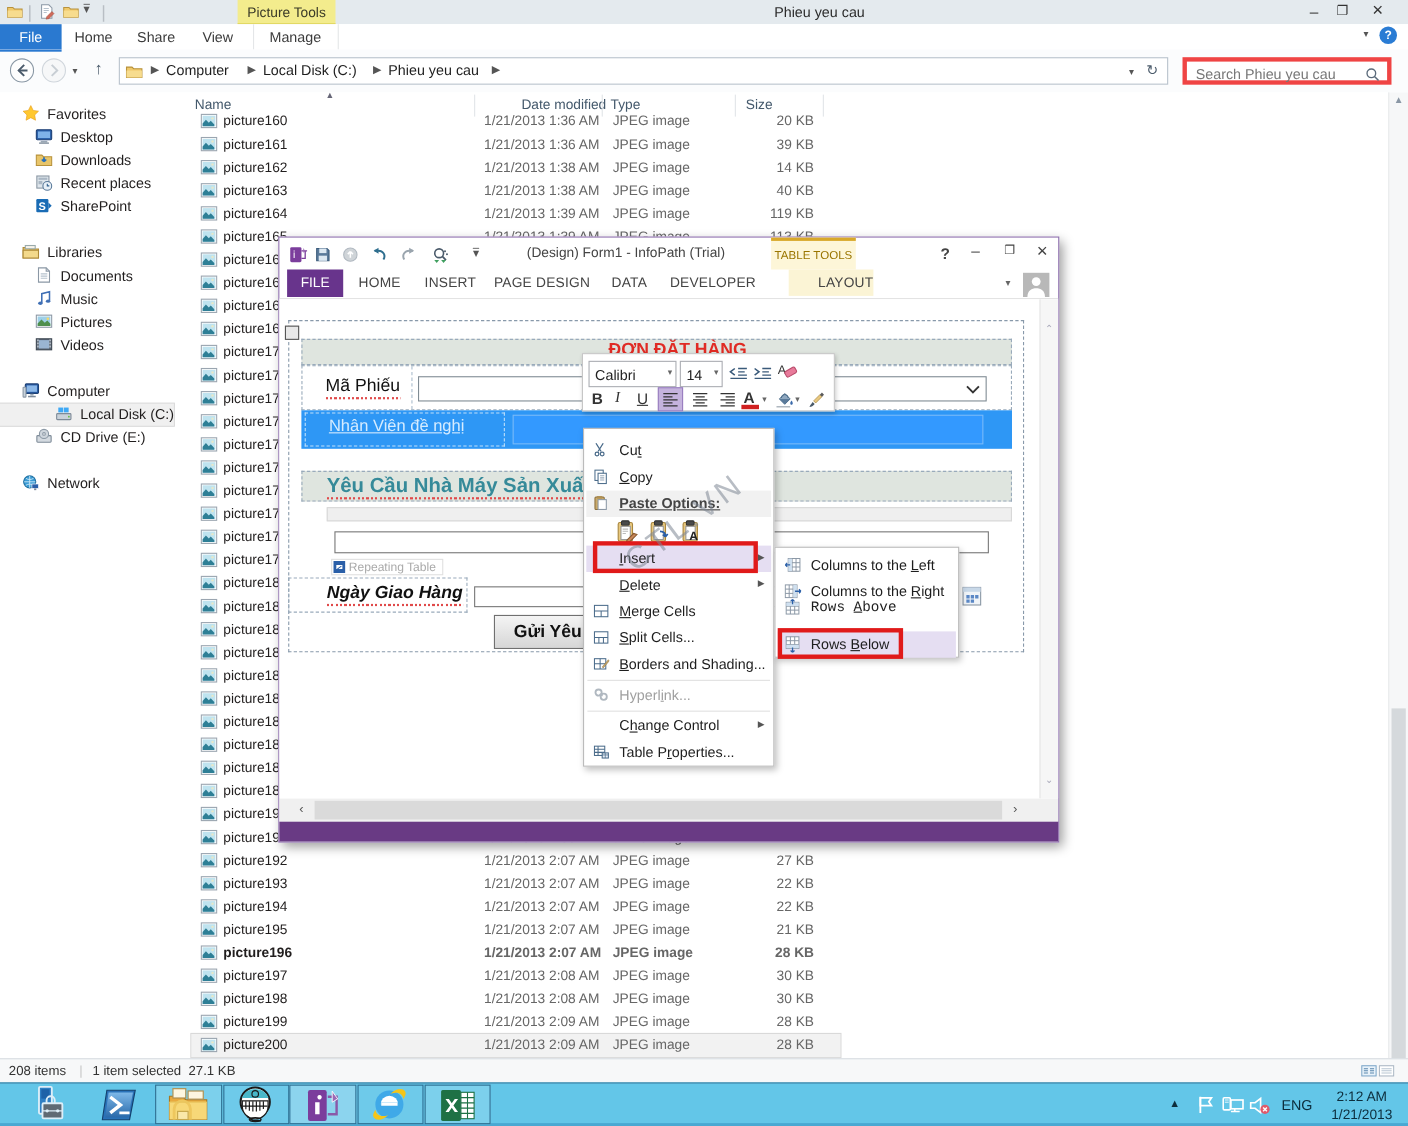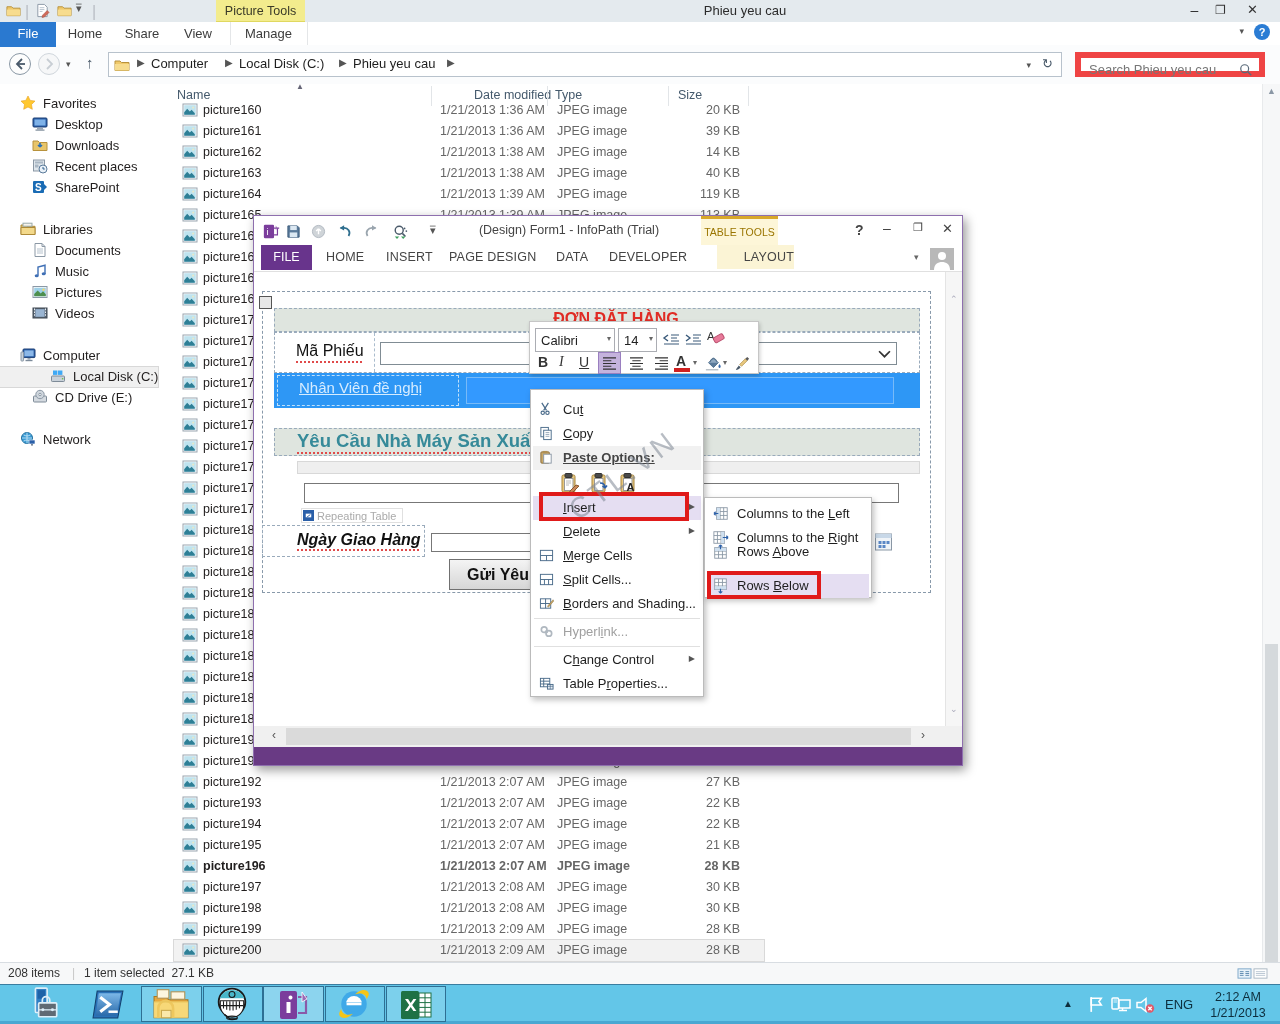--- a/index.html
+++ b/index.html
@@ -110,21 +110,21 @@
     <span style="position:absolute;left:28px;top:4px;font-size:10px;color:#555;">▶</span>
     <span style="position:absolute;left:42px;top:3px;font-size:13px;color:#1e1e1e;">Computer</span>
     <span style="position:absolute;left:116px;top:4px;font-size:10px;color:#555;">▶</span>
     <span style="position:absolute;left:130px;top:3px;font-size:13px;color:#1e1e1e;">Local Disk (C:)</span>
     <span style="position:absolute;left:230px;top:4px;font-size:10px;color:#555;">▶</span>
     <span style="position:absolute;left:244px;top:3px;font-size:13px;color:#1e1e1e;">Phieu yeu cau</span>
     <span style="position:absolute;left:338px;top:4px;font-size:10px;color:#555;">▶</span>
     <span style="position:absolute;right:30px;top:7px;color:#555;font-size:9px;">▾</span>
     <span style="position:absolute;right:8px;top:3px;color:#4a5a6a;font-size:13px;">↻</span>
   </div>
-  <div style="position:absolute;left:1075px;top:7px;width:190px;height:25px;background:#fff;border:6px solid #ef4444;">
+  <div style="position:absolute;left:1075px;top:7px;width:190px;height:25px;background:#fff;border:4px solid #ef4444;">
     <span style="position:absolute;left:8px;top:4px;font-size:13px;color:#777;">Search Phieu yeu cau</span>
     <svg viewBox="0 0 16 16" width="14" height="14" style="position:absolute;right:6px;top:5px;">
           <circle cx="6.5" cy="6.5" r="4.5" fill="none" stroke="#5a6a7a" stroke-width="1.4"></circle>
           <path d="M10 10l4 4" stroke="#5a6a7a" stroke-width="1.6"></path>
         </svg>
   </div>
 </div>
 <div id="sidebar">
 <div class="side-item" style="top:10px;left:20px;"><svg class="si" viewBox="0 0 16 16">
           <path d="M8 1l2.2 4.4 4.8.7-3.5 3.4.8 4.8L8 12l-4.3 2.3.8-4.8L1 6.1l4.8-.7z" fill="#ffc830" stroke="#e8a020" stroke-width=".6"></path>
@@ -896,21 +896,21 @@
         </div>
 <div class="mi" style="top:28px;">
           <span class="mic"><svg viewBox="0 0 18 16" width="16" height="15">
               <rect x="1" y="1.5" width="12" height="13" fill="#fff" stroke="#8a97a5"></rect>
               <path d="M5 1.5v13M9 1.5v13M1 5.8h12M1 10.2h12" stroke="#8a97a5"></path>
               <rect x="9.2" y="1.7" width="3.6" height="12.6" fill="#cfe0f0"></rect>
               <path d="M11 8h6m0 0l-2-2m2 2l-2 2" stroke="#2a5fa8" stroke-width="1.3" fill="none"></path>
             </svg></span>
           <span class="ml">Columns to the <u>R</u>ight</span>
         </div>
-<div class="mi" style="top:42px;">
+<div class="mi" style="top:42px;font-family:Liberation Mono, monospace;">
           <span class="mic"><svg viewBox="0 0 16 18" width="15" height="16">
               <rect x="1.5" y="4" width="13" height="12" fill="#fff" stroke="#8a97a5"></rect>
               <path d="M1.5 8h13M1.5 12h13M5.8 4v12M10.2 4v12" stroke="#8a97a5"></path>
               <rect x="1.7" y="4.2" width="12.6" height="3.6" fill="#cfe0f0"></rect>
               <path d="M8 6V1m0 0L6 3m2-2l2 2" stroke="#2a5fa8" stroke-width="1.3" fill="none"></path>
             </svg></span>
           <span class="ml">Rows <u>A</u>bove</span>
         </div>
 <div class="mi hl" style="top:76px;">
           <span class="mic"><svg viewBox="0 0 16 18" width="15" height="16">

